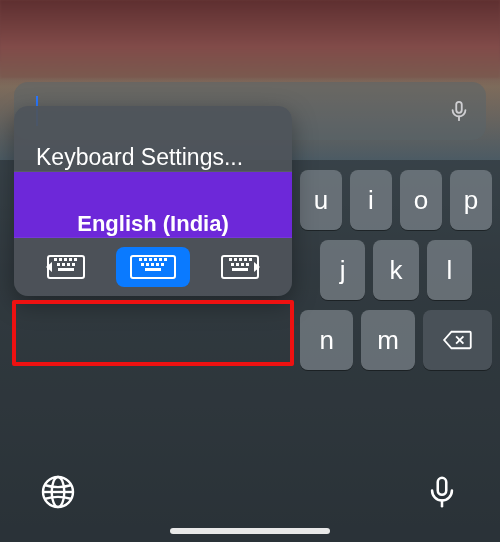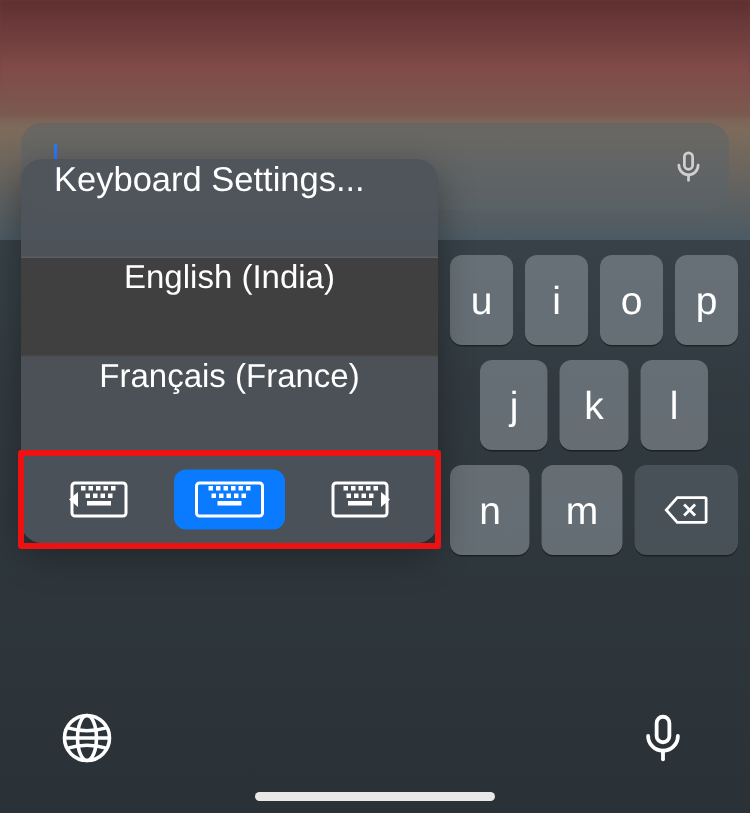--- a/index.html
+++ b/index.html
@@ -65,25 +65,25 @@
 
   
   .popover {
     position: absolute; left: 14px; top: 106px; width: 278px;
     background: rgba(78,84,90,0.92);
     border-radius: 14px;
     overflow: hidden;
     box-shadow: 0 8px 24px rgba(0,0,0,0.35);
   }
   .pop-item {
-    height: 66px; display:flex; align-items:flex-start; justify-content:center;
+    height: 66px; display:flex; align-items:flex-end; justify-content:center;
     color:#fff; font-size: 22px; border-bottom: 1px solid rgba(255,255,255,0.07);
   }
   .pop-item.first { justify-content: flex-start; padding-left: 22px; font-size: 23px; }
-  .pop-item.selected { background: #404040; }
+  .pop-item.selected { background: #6d28d9; font-weight: bold; }
   .red-box {
     position:absolute; left:2px; right:2px; top:300px; height:66px;
     border: 4px solid #e11; border-radius: 2px; pointer-events:none;
     z-index: 40;
   }
   .pop-mode-row {
     height: 58px; display:flex; align-items:center; justify-content:space-around;
     padding: 0 8px;
   }
   .mode-btn {
@@ -194,23 +194,20 @@
     </div>
   </div>
 
   <div class="popover">
     <div class="pop-item first">
       <span>Keyboard Settings...</span>
     </div>
     <div class="pop-item selected">
       <span>English (India)</span>
     </div>
-    <div class="pop-item">
-      <span>Français (France)</span>
-    </div>
     <div class="pop-mode-row">
       <div class="mode-btn">
         <div class="kbd-glyph">
           <div class="frame"></div>
           <div class="dots">
             <div class="dr">
                 <span class="d"></span>
                 <span class="d"></span>
                 <span class="d"></span>
                 <span class="d"></span>

